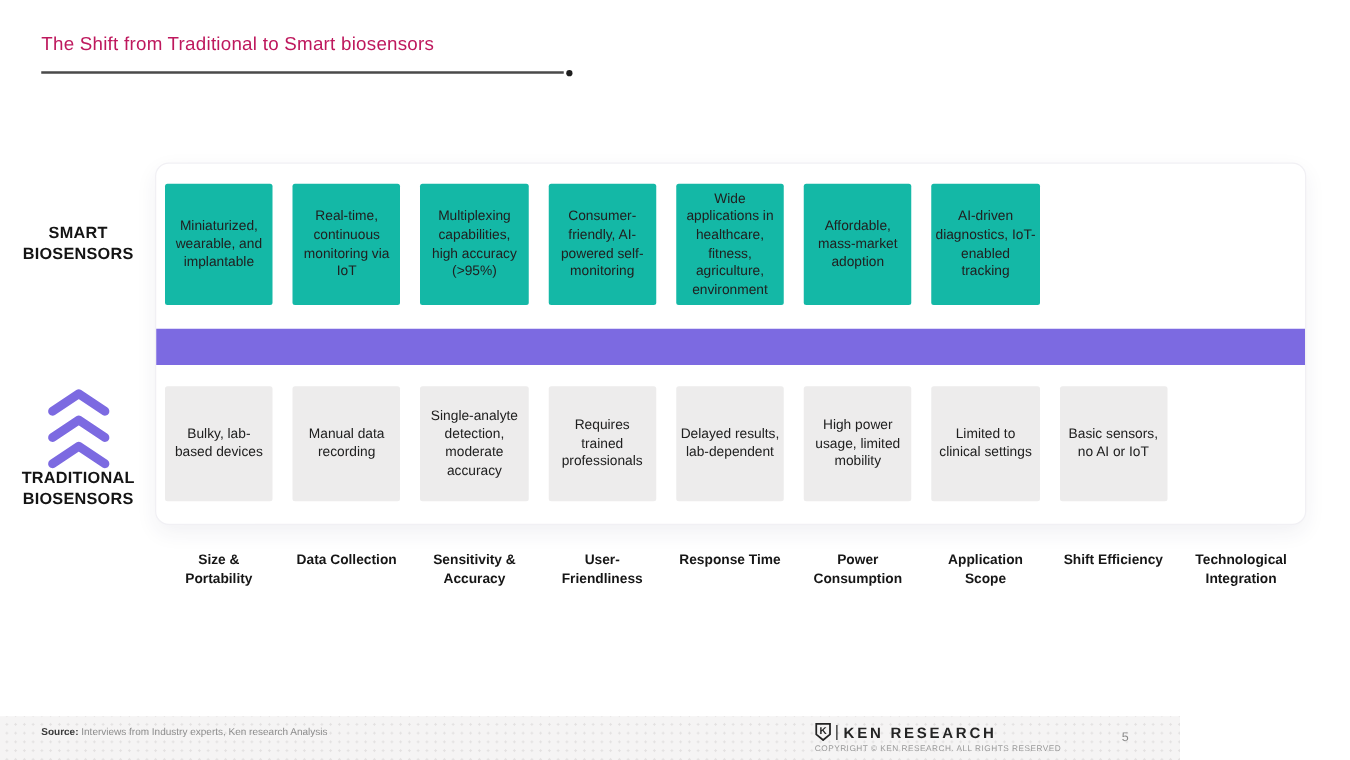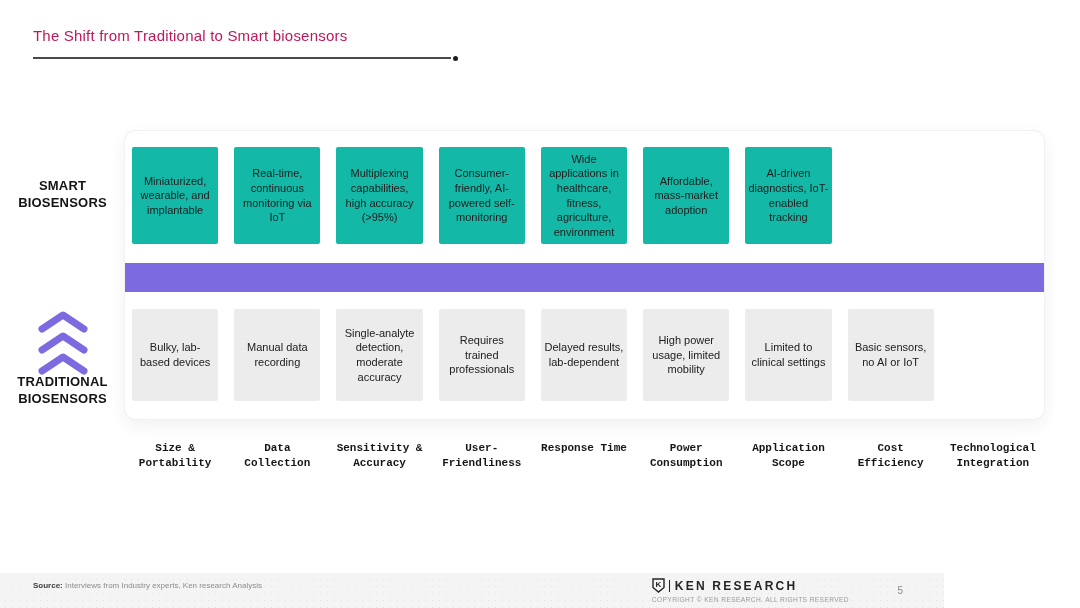--- a/index.html
+++ b/index.html
@@ -110,21 +110,20 @@
     display: flex;
   }
   .categories .spacer { flex: 0 0 125px; }
   .categories .grid {
     flex: 1;
     margin-right: 36px;
     padding: 0 8px 0 7px;
     display: grid;
     grid-template-columns: repeat(9, 1fr);
     gap: 16px;
-    font-family: Liberation Mono, monospace;
   }
   .category {
     text-align: center;
     font-size: 11px;
     font-weight: 700;
     line-height: 1.35;
     color: #161616;
   }
 
   
@@ -238,21 +237,21 @@
   <div class="categories">
     <div class="spacer"></div>
     <div class="grid">
       <div class="category">Size &amp; Portability</div>
       <div class="category">Data Collection</div>
       <div class="category">Sensitivity &amp; Accuracy</div>
       <div class="category">User-Friendliness</div>
       <div class="category">Response Time</div>
       <div class="category">Power Consumption</div>
       <div class="category">Application Scope</div>
-      <div class="category">Cost Efficiency</div>
+      <div class="category">Shift Efficiency</div>
       <div class="category">Technological Integration</div>
     </div>
   </div>
 
   <div class="footer">
     <div class="source-line">
       <span class="src-label">Source:</span><span> Interviews from Industry experts, Ken research Analysis</span>
     </div>
     <div class="brand-block">
       <div class="brand-row">

